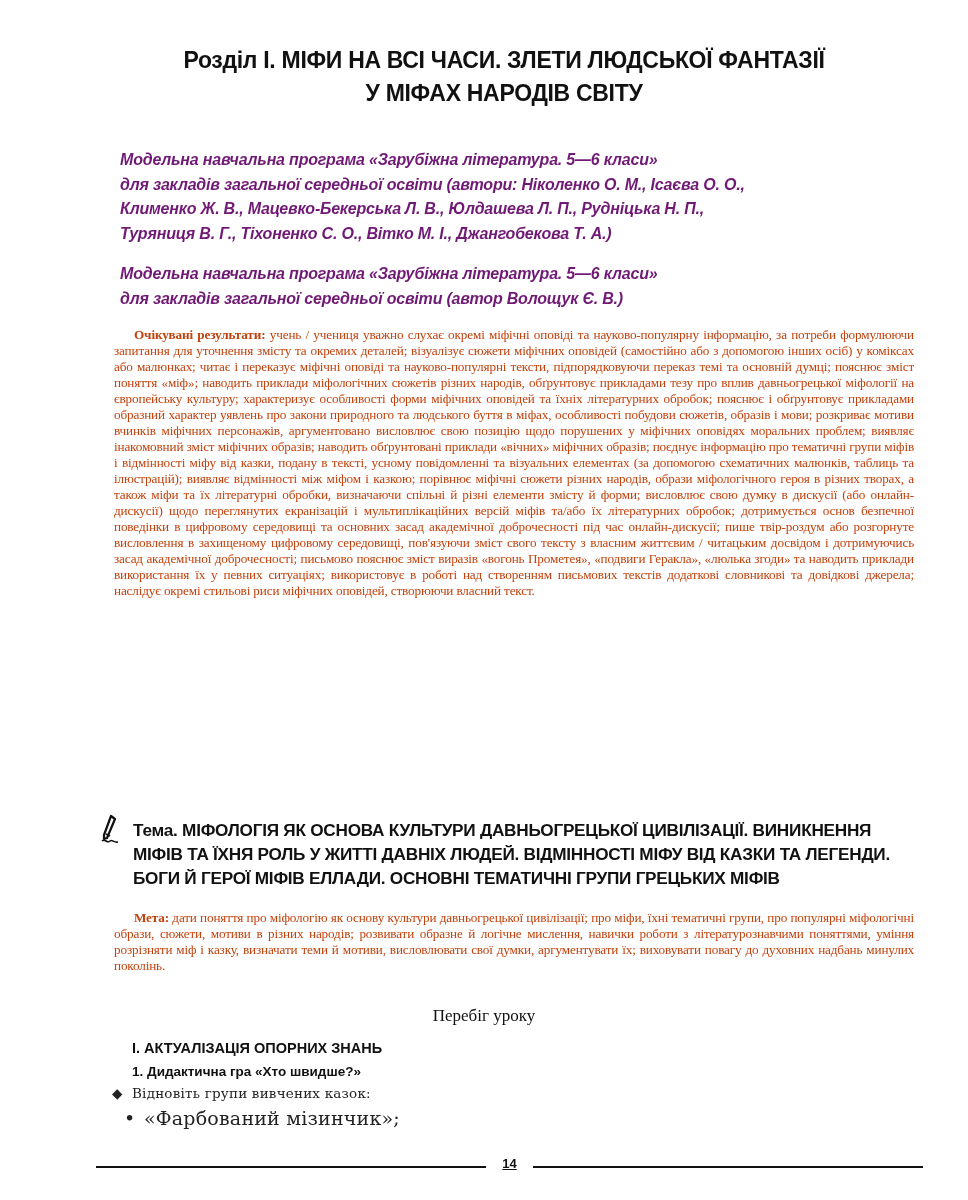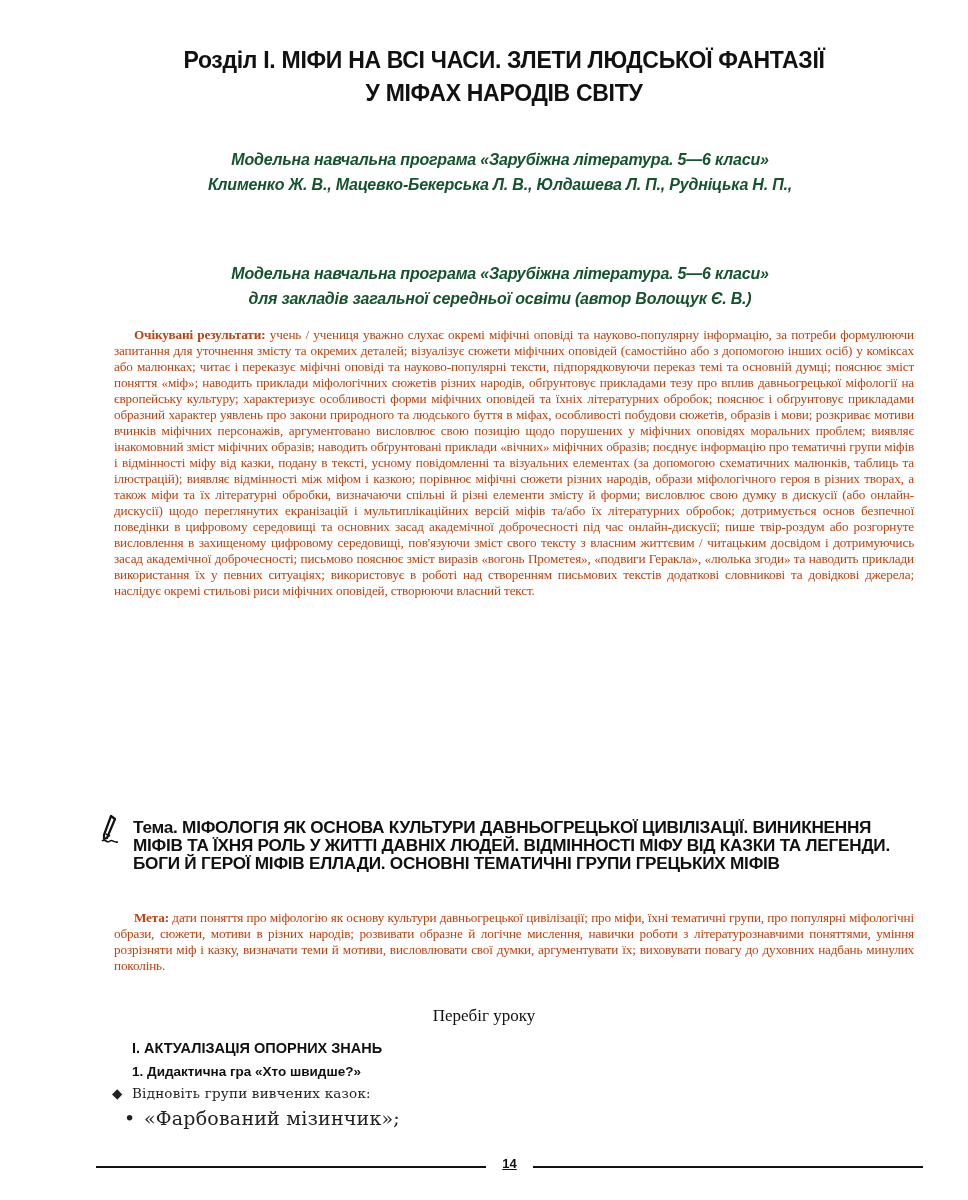--- a/index.html
+++ b/index.html
@@ -5,36 +5,36 @@
     html, body { margin: 0; padding: 0; background: #ffffff; }
     body { width: 968px; height: 1200px; position: relative; overflow: hidden; color: #141414; }
     .page { position: absolute; left: 0; top: 0; width: 968px; height: 1200px; }
     .chapter-title {
       position: absolute; left: 100px; width: 808px; top: 44px;
       text-align: center; font-family: "Liberation Sans", sans-serif; font-weight: bold;
       font-size: 23px; line-height: 33px; letter-spacing: -0.3px; color: #111;
     }
     .program {
       position: absolute; left: 120px; width: 760px;
-      text-align: center; font-family: "Liberation Sans", sans-serif; font-weight: bold; font-style: italic;
-      font-size: 16px; line-height: 24.5px; color: #14532d; letter-spacing: -0.2px;
+      font-family: "Liberation Sans", sans-serif; font-weight: bold; font-style: italic;
+      font-size: 16px; line-height: 24.5px; color: #701a75; letter-spacing: -0.2px;
     }
     .program.p1 { top: 148px; }
     .program.p2 { top: 262px; }
     .body-par {
       position: absolute; left: 114px; width: 800px;
       font-family: Liberation Serif, serif; font-size: 13.2px; line-height: 16px;
       text-align: justify; color: #c2410c; letter-spacing: -0.15px;
     }
     .body-par .indent { display: inline-block; width: 20px; }
     .body-par b { font-weight: bold; }
     .results { top: 327px; }
     .theme {
       position: absolute; left: 133px; width: 790px; top: 818px;
-      font-family: "Liberation Sans", sans-serif; font-weight: bold; font-size: 17.2px; line-height: 18px;
+      font-family: "Liberation Sans", sans-serif; font-weight: bold; font-size: 17.2px; line-height: 24px;
       color: #111; letter-spacing: -0.25px;
     }
     .theme .theme-label { text-transform: none; }
     .pencil { position: absolute; left: 98px; top: 814px; width: 40px; height: 36px; }
     .goal { top: 910px; }
     .lesson-flow {
       position: absolute; left: 0; width: 968px; top: 1006px; text-align: center;
       font-family: Liberation Serif, serif; font-size: 17px; color: #111;
     }
     .section-h {
@@ -67,21 +67,23 @@
 
 <div class="page">
 
   <div class="chapter-title">
     <div>Розділ І. МІФИ НА ВСІ ЧАСИ. ЗЛЕТИ ЛЮДСЬКОЇ ФАНТАЗІЇ</div>
     <div>У МІФАХ НАРОДІВ СВІТУ</div>
   </div>
 
   <div class="program p1">
     <div>Модельна навчальна програма «Зарубіжна література. 5—6 класи»</div>
+    <div>для закладів загальної середньої освіти (автори: Ніколенко О. М., Ісаєва О. О.,</div>
     <div>Клименко Ж. В., Мацевко-Бекерська Л. В., Юлдашева Л. П., Рудніцька Н. П.,</div>
+    <div>Туряниця В. Г., Тіхоненко С. О., Вітко М. І., Джангобекова Т. А.)</div>
   </div>
 
   <div class="program p2">
     <div>Модельна навчальна програма «Зарубіжна література. 5—6 класи»</div>
     <div>для закладів загальної середньої освіти (автор Волощук Є. В.)</div>
   </div>
 
   <div class="body-par results">
     <span class="indent"></span><b>Очікувані результати:</b><span> учень / учениця уважно слухає окремі міфічні оповіді та науково-популярну інформацію, за потреби формулюючи запитання для уточнення змісту та окремих деталей; візуалізує сюжети міфічних оповідей (самостійно або з допомогою інших осіб) у коміксах або малюнках; читає і переказує міфічні оповіді та науково-популярні тексти, підпорядковуючи переказ темі та основній думці; пояснює зміст поняття «міф»; наводить приклади міфологічних сюжетів різних народів, обґрунтовує прикладами тезу про вплив давньогрецької міфології на європейську культуру; характеризує особливості форми міфічних оповідей та їхніх літературних обробок; пояснює і обґрунтовує прикладами образний характер уявлень про закони природного та людського буття в міфах, особливості побудови сюжетів, образів і мови; розкриває мотиви вчинків міфічних персонажів, аргументовано висловлює свою позицію щодо порушених у міфічних оповідях моральних проблем; виявляє інакомовний зміст міфічних образів; наводить обґрунтовані приклади «вічних» міфічних образів; поєднує інформацію про тематичні групи міфів і відмінності міфу від казки, подану в тексті, усному повідомленні та візуальних елементах (за допомогою схематичних малюнків, таблиць та ілюстрацій); виявляє відмінності між міфом і казкою; порівнює міфічні сюжети різних народів, образи міфологічного героя в різних творах, а також міфи та їх літературні обробки, визначаючи спільні й різні елементи змісту й форми; висловлює свою думку в дискусії (або онлайн-дискусії) щодо переглянутих екранізацій і мультиплікаційних версій міфів та/або їх літературних обробок; дотримується основ безпечної поведінки в цифровому середовищі та основних засад академічної доброчесності під час онлайн-дискусії; пише твір-роздум або розгорнуте висловлення в захищеному цифровому середовищі, пов'язуючи зміст свого тексту з власним життєвим / читацьким досвідом і дотримуючись засад академічної доброчесності; письмово пояснює зміст виразів «вогонь Прометея», «подвиги Геракла», «люлька згоди» та наводить приклади використання їх у певних ситуаціях; використовує в роботі над створенням письмових текстів додаткові словникові та довідкові джерела; наслідує окремі стильові риси міфічних оповідей, створюючи власний текст.</span>
   </div>

